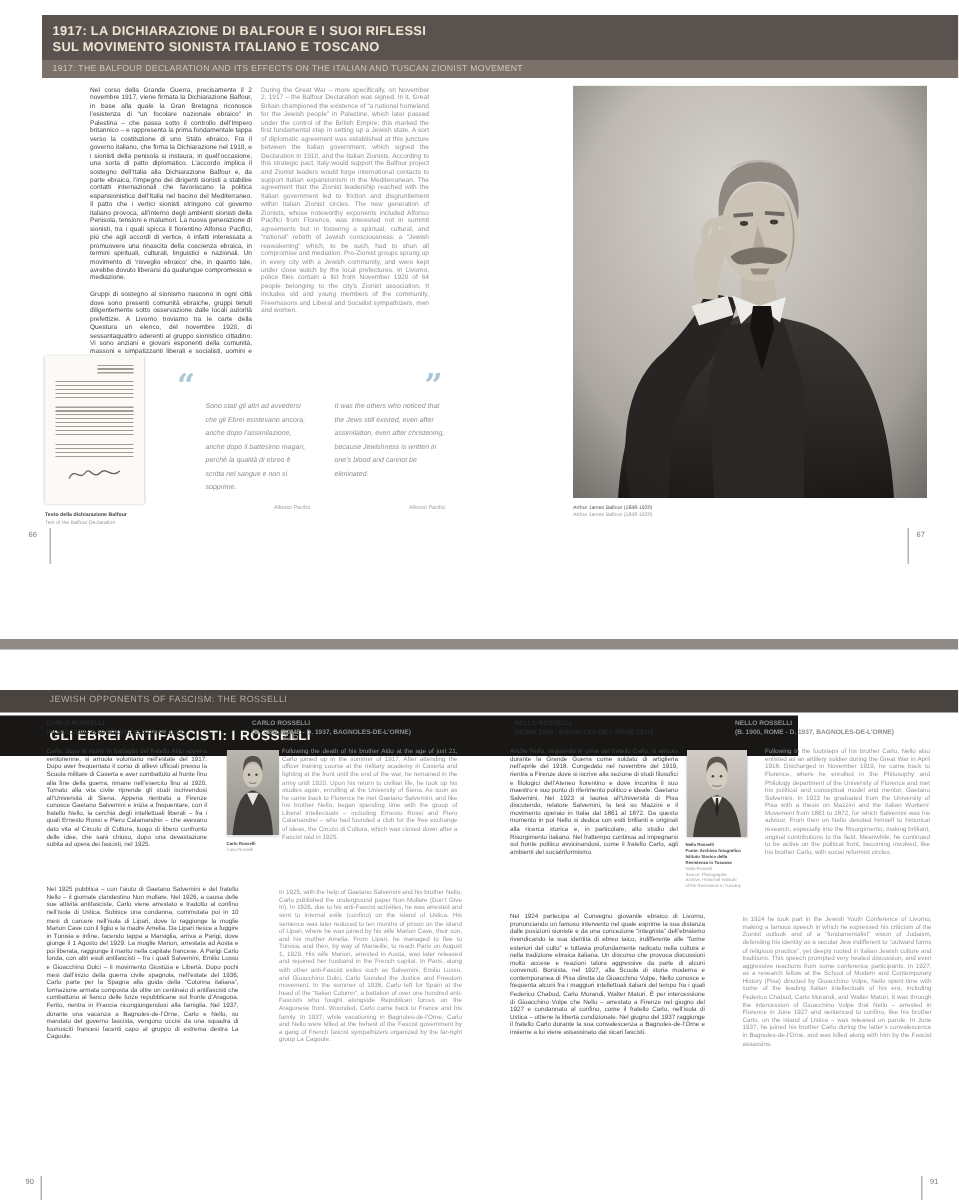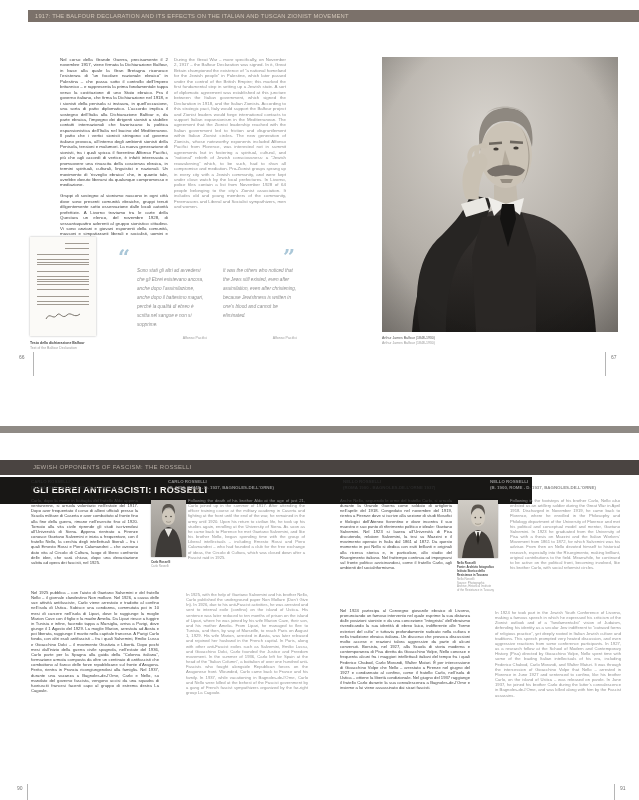--- a/index.html
+++ b/index.html
@@ -89,20 +89,24 @@
   .prule-right-bot { left:614px; top:784px; height:16px; }
 </style>
 </head>
 <body>
 
 <div id="canvas">
 
   <section>
 
     <header class="ts-header">
+      <div class="ts-header-main">
+        <div>1917: LA DICHIARAZIONE DI BALFOUR E I SUOI RIFLESSI</div>
+        <div>SUL MOVIMENTO SIONISTA ITALIANO E TOSCANO</div>
+      </div>
       <div class="ts-header-sub">1917: THE BALFOUR DECLARATION AND ITS EFFECTS ON THE ITALIAN AND TUSCAN ZIONIST MOVEMENT</div>
     </header>
 
     <div class="ts-col-it body-text it">
       <p>Nel corso della Grande Guerra, precisamente il 2 novembre 1917, viene firmata la Dichiarazione Balfour, in base alla quale la Gran Bretagna riconosce l’esistenza di “un focolare nazionale ebraico” in Palestina – che passa sotto il controllo dell’Impero britannico – e rappresenta la prima fondamentale tappa verso la costituzione di uno Stato ebraico. Fra il governo italiano, che firma la Dichiarazione nel 1918, e i sionisti della penisola si instaura, in quell’occasione, una sorta di patto diplomatico. L’accordo implica il sostegno dell’Italia alla Dichiarazione Balfour e, da parte ebraica, l’impegno dei dirigenti sionisti a stabilire contatti internazionali che favoriscano la politica espansionistica dell’Italia nel bacino del Mediterraneo. Il patto che i vertici sionisti stringono col governo italiano provoca, all’interno degli ambienti sionisti della Penisola, tensioni e malumori. La nuova generazione di sionisti, tra i quali spicca il fiorentino Alfonso Pacifici, più che agli accordi di vertice, è infatti interessata a promuovere una rinascita della coscienza ebraica, in termini spirituali, culturali, linguistici e nazionali. Un movimento di ‘risveglio ebraico’ che, in quanto tale, avrebbe dovuto liberarsi da qualunque compromesso e mediazione.</p>
       <p>Gruppi di sostegno al sionismo nascono in ogni città dove sono presenti comunità ebraiche, gruppi tenuti diligentemente sotto osservazione dalle locali autorità prefettizie. A Livorno troviamo tra le carte della Questura un elenco, del novembre 1928, di sessantaquattro aderenti al gruppo sionistico cittadino. Vi sono anziani e giovani esponenti della comunità, massoni e simpatizzanti liberali e socialisti, uomini e donne.</p>
     </div>
 
     <div class="ts-col-en body-text en">
       <p>During the Great War – more specifically, on November 2, 1917 – the Balfour Declaration was signed. In it, Great Britain championed the existence of “a national homeland for the Jewish people” in Palestine, which later passed under the control of the British Empire; this marked the first fundamental step in setting up a Jewish state. A sort of diplomatic agreement was established at this juncture between the Italian government, which signed the Declaration in 1918, and the Italian Zionists. According to this strategic pact, Italy would support the Balfour project and Zionist leaders would forge international contacts to support Italian expansionism in the Mediterranean. The agreement that the Zionist leadership reached with the Italian government led to friction and disgruntlement within Italian Zionist circles. The new generation of Zionists, whose noteworthy exponents included Alfonso Pacifici from Florence, was interested not in summit agreements but in fostering a spiritual, cultural, and “national” rebirth of Jewish consciousness: a “Jewish reawakening” which, to be such, had to shun all compromise and mediation. Pro-Zionist groups sprang up in every city with a Jewish community, and were kept under close watch by the local prefectures. In Livorno, police files contain a list from November 1928 of 64 people belonging to the city’s Zionist association. It includes old and young members of the community, Freemasons and Liberal and Socialist sympathizers, men and women.</p>

